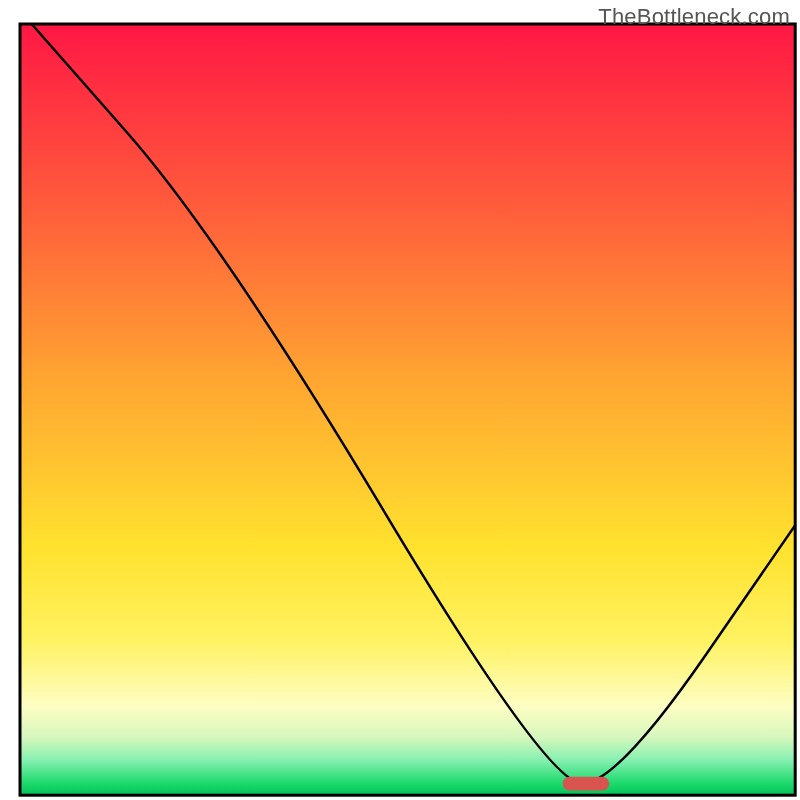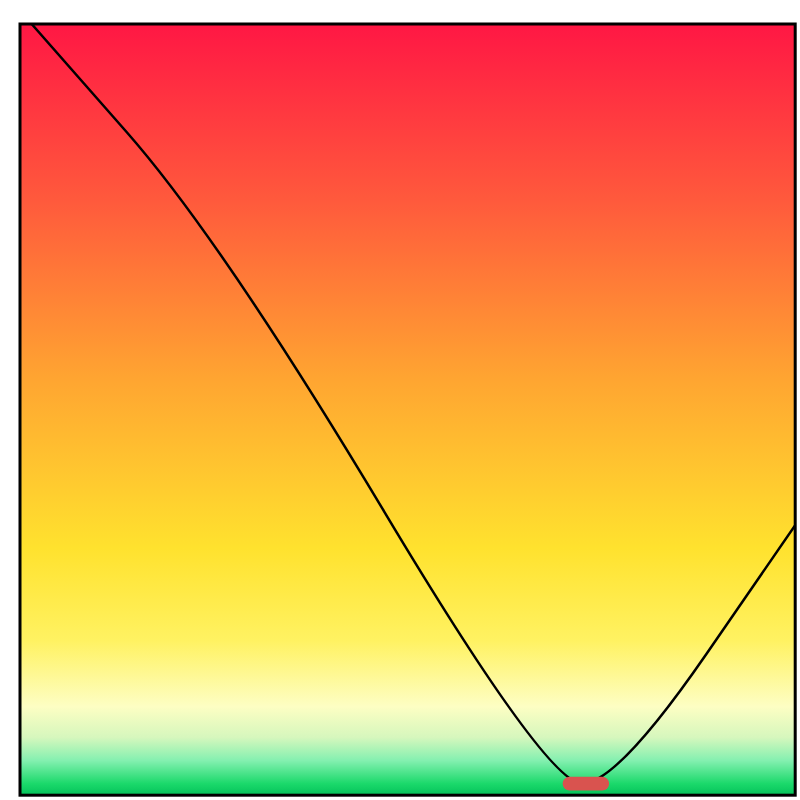--- a/index.html
+++ b/index.html
@@ -26,20 +26,21 @@
     z-index: 3;
   }
   svg {
     display: block;
   }
 </style>
 </head>
 <body>
 
 <div class="container">
+  <div class="watermark">TheBottleneck.com</div>
 
   <svg width="800" height="800" viewBox="0 0 800 800" preserveAspectRatio="none">
     <defs>
       <linearGradient id="bg-grad" x1="0" y1="0" x2="0" y2="1">
           <stop offset="0%" stop-color="#ff1744"></stop>
           <stop offset="23%" stop-color="#ff5a3c"></stop>
           <stop offset="46%" stop-color="#ffa531"></stop>
           <stop offset="68%" stop-color="#ffe22e"></stop>
           <stop offset="80%" stop-color="#fff262"></stop>
           <stop offset="88.5%" stop-color="#fdfec3"></stop>

